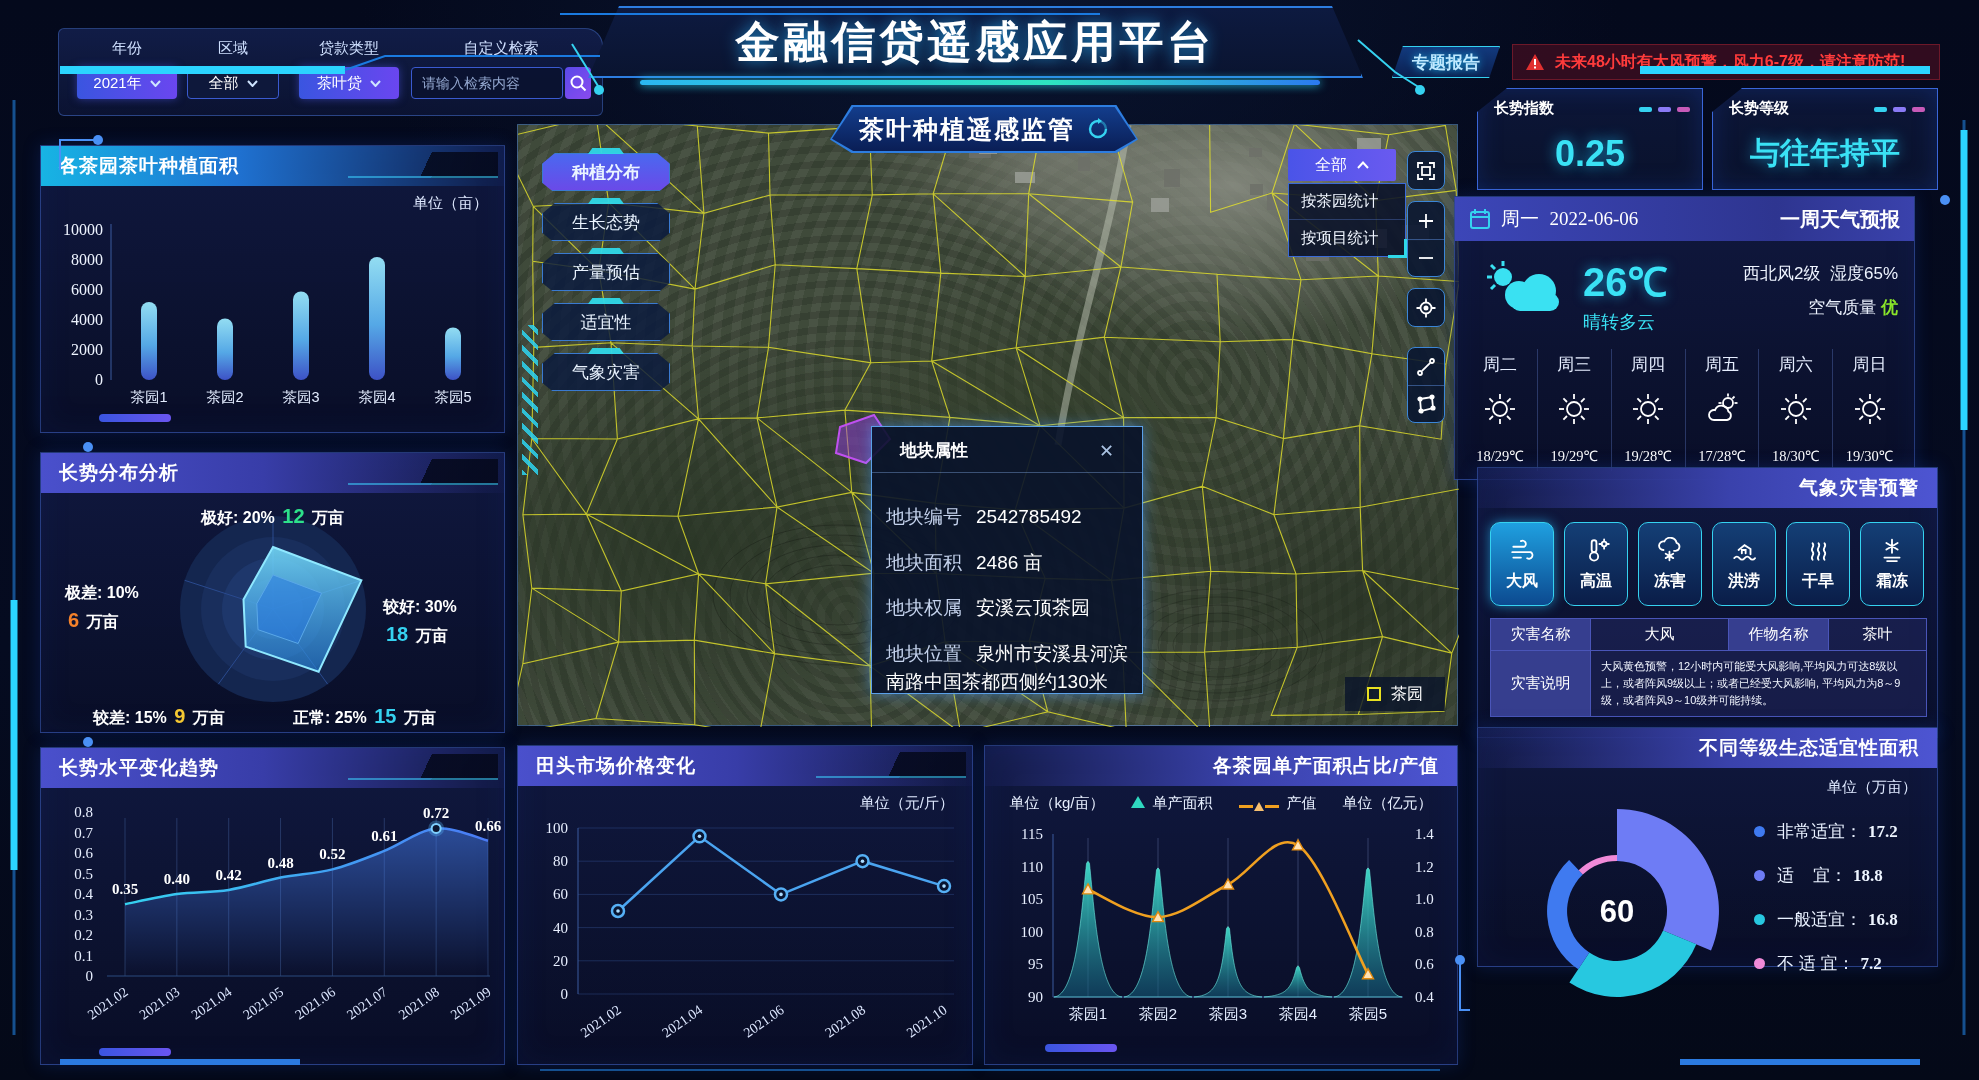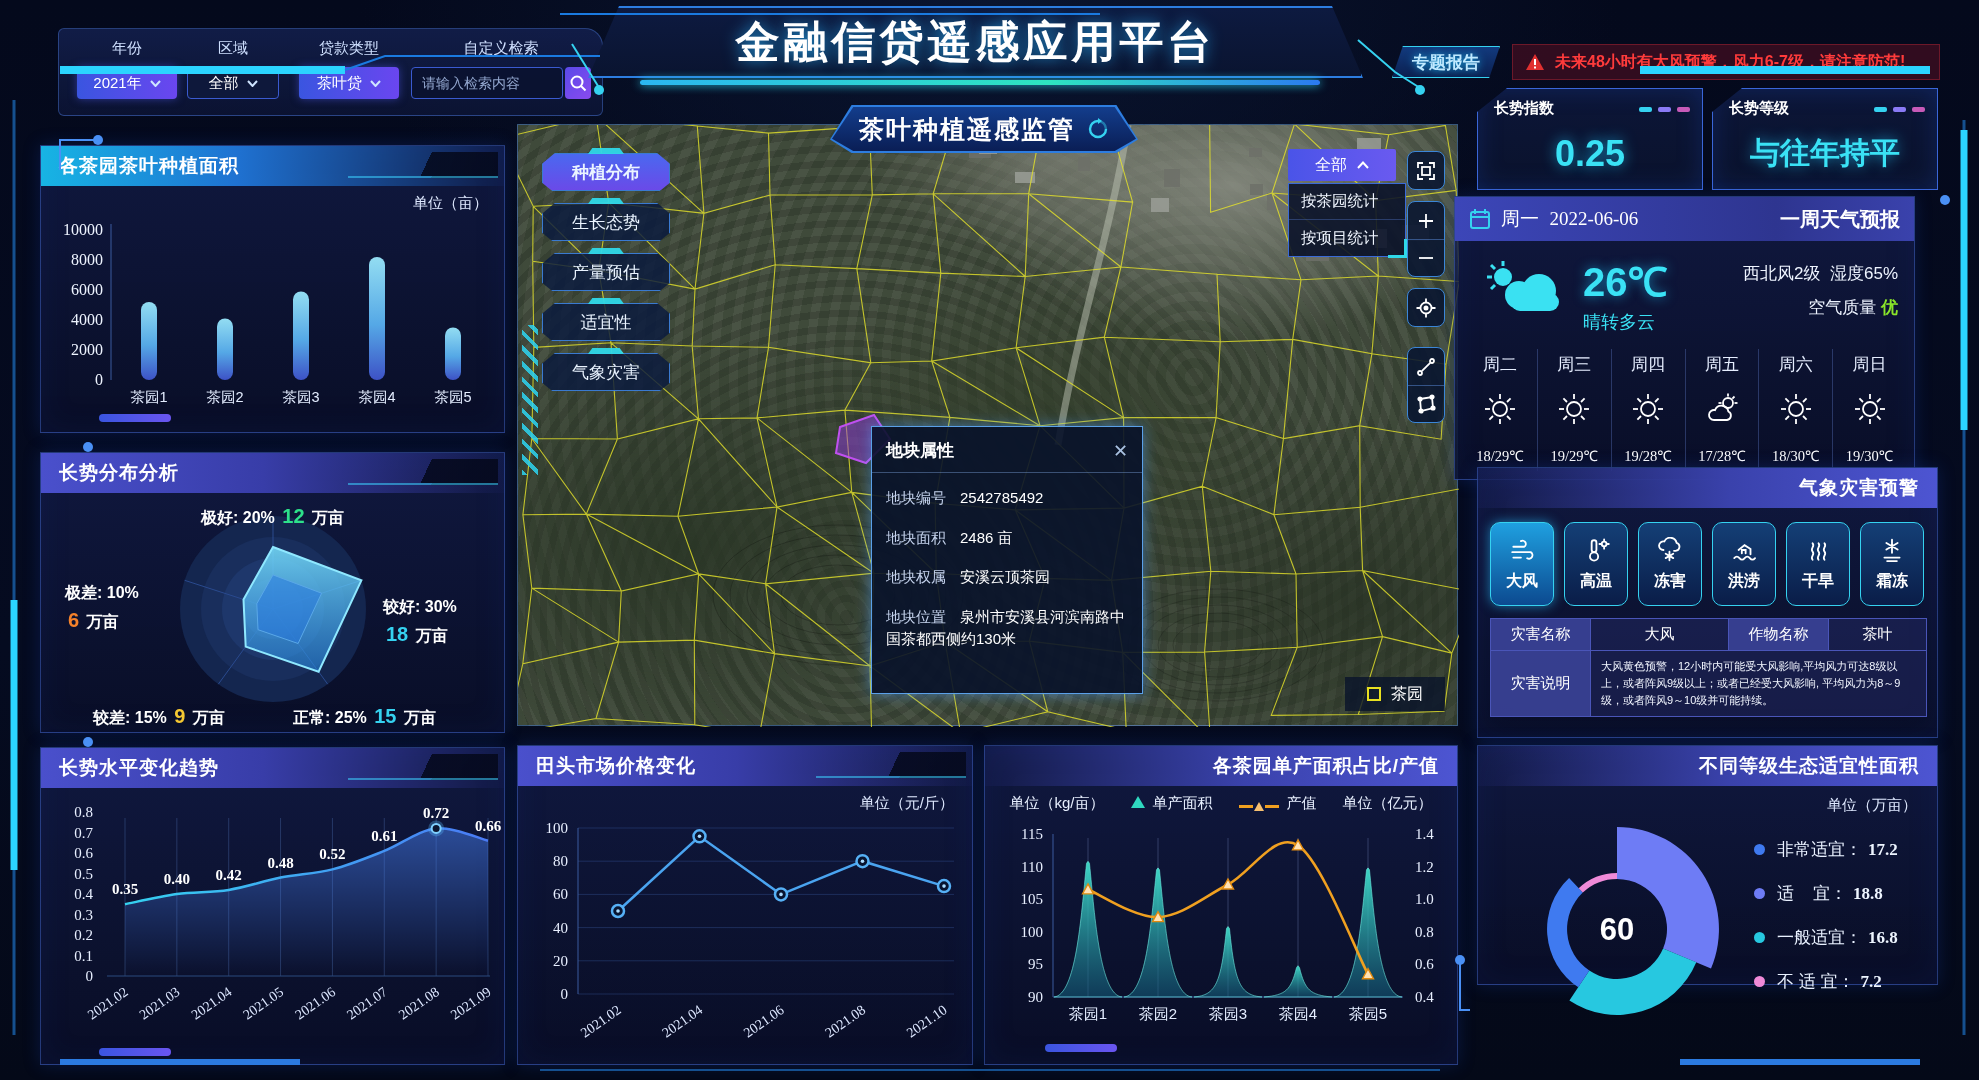--- a/index.html
+++ b/index.html
@@ -73,25 +73,25 @@
   #map-dd-menu{position:absolute;left:770px;top:58px;width:118px;z-index:6;background:rgba(8,16,40,.88);border:1px solid #3a6ad8;}
   #map-dd-menu .opt{height:36px;display:flex;align-items:center;padding:0 12px;font-size:15.5px;color:#f0f6ff;border-bottom:1px solid rgba(90,130,220,.35);cursor:pointer;}
   #map-dd-menu .opt:last-child{border-bottom:none;}
   #map-dd-menu::after{content:"";position:absolute;right:-2px;bottom:-2px;width:16px;height:16px;border-right:3px solid #2fd8e8;border-bottom:3px solid #2fd8e8;}
   .tool{position:absolute;left:889px;width:38px;background:rgba(8,20,48,.88);border:1.5px solid #3b86d8;border-radius:8px;z-index:6;cursor:pointer;
     display:flex;flex-direction:column;align-items:center;justify-content:center;}
   .tool .cell{width:100%;height:37px;display:flex;align-items:center;justify-content:center;cursor:pointer;}
   .tool .cell + .cell{border-top:1px solid rgba(90,140,220,.5);}
   #popup{position:absolute;left:353px;top:301px;width:272px;height:268px;z-index:9;background:rgba(8,18,42,.9);
     border:1.5px solid #5aa0e8;box-shadow:0 0 14px rgba(80,160,255,.55);}
-  #popup .hd{display:flex;align-items:center;justify-content:space-between;padding:12px 14px 10px;border-bottom:1px solid rgba(130,170,230,.4);}
+  #popup .hd{display:flex;align-items:center;justify-content:space-between;padding:12px 28px 10px;border-bottom:1px solid rgba(130,170,230,.4);}
   #popup .hd .t{font-size:17px;font-weight:bold;color:#fff;}
   #popup .hd .x{color:#aac2e2;font-size:18px;cursor:pointer;line-height:1;}
   #popup .rows{padding:14px 14px 0;}
-  #popup .row{margin-bottom:17px;font-size:15px;line-height:1.5;}
+  #popup .row{margin-bottom:17px;font-size:19px;line-height:1.5;margin-top:16px;}
   #popup .row .l{color:#c4d2ec;margin-right:14px;}
   #popup .row .v{color:#fff;}
   #map-legend{position:absolute;left:827px;top:552px;width:100px;height:34px;z-index:6;background:rgba(8,18,42,.78);
     display:flex;align-items:center;justify-content:center;gap:10px;font-size:16px;color:#fff;}
   #map-legend i{width:14px;height:14px;border:2px solid #e8e020;display:inline-block;}
   #map-hash{position:absolute;left:4px;top:200px;width:16px;height:150px;z-index:5;opacity:.85;
     background:repeating-linear-gradient(45deg,#2dd4f0 0 4px,transparent 4px 11px);}
   
   #p-weather .whd{height:44px;display:flex;align-items:center;padding:0 14px;background:linear-gradient(90deg,#3c46b8,#2e3590 70%,#3a42ac);}
   #p-weather .whd .date{margin-left:10px;font-size:19px;color:#fff;}
@@ -779,21 +779,21 @@
         <td class="v">茶叶</td>
       </tr>
       <tr>
         <td class="h">灾害说明</td>
         <td class="v desc" colspan="3">大风黄色预警，12小时内可能受大风影响,平均风力可达8级以上，或者阵风9级以上；或者已经受大风影响, 平均风力为8～9级，或者阵风9～10级并可能持续。</td>
       </tr>
     </tbody>
       </table>
   </div>
 
-  <div class="panel" style="left:1477px;top:745px;width:461px;height:240px" id="p-suit">
+  <div class="panel" style="left:1477px;top:727px;width:461px;height:240px" id="p-suit">
     <div class="panel-hd hd-right">不同等级生态适宜性面积</div>
     <div class="unit-tag" style="right:20px;top:50px">单位（万亩）</div>
     <div class="chart" id="chart-donut" style="left:24px;top:68px"><svg width="230" height="230">
           <path d="M115.0,13.0 A102,102 0 0 1 209.0,154.5 L161.1,134.4 A50,50 0 0 0 115.0,65.0 Z" fill="#6e7cf5"></path>
           <path d="M194.3,148.3 A86,86 0 0 1 67.4,186.6 L87.3,156.6 A50,50 0 0 0 161.1,134.4 Z" fill="#27c8e0"></path>
           <path d="M76.3,173.3 A70,70 0 0 1 67.1,64.0 L80.8,78.6 A50,50 0 0 0 87.3,156.6 Z" fill="#3f7af0"></path>
           <path d="M76.7,74.2 A56,56 0 0 1 115.0,59.0 L115.0,65.0 A50,50 0 0 0 80.8,78.6 Z" fill="#f08ad8"></path>
           <text class="cjk" x="115" y="126" font-size="31" font-weight="bold" fill="#fff" text-anchor="middle">60</text>
         </svg></div>
     <div id="suit-legend">

